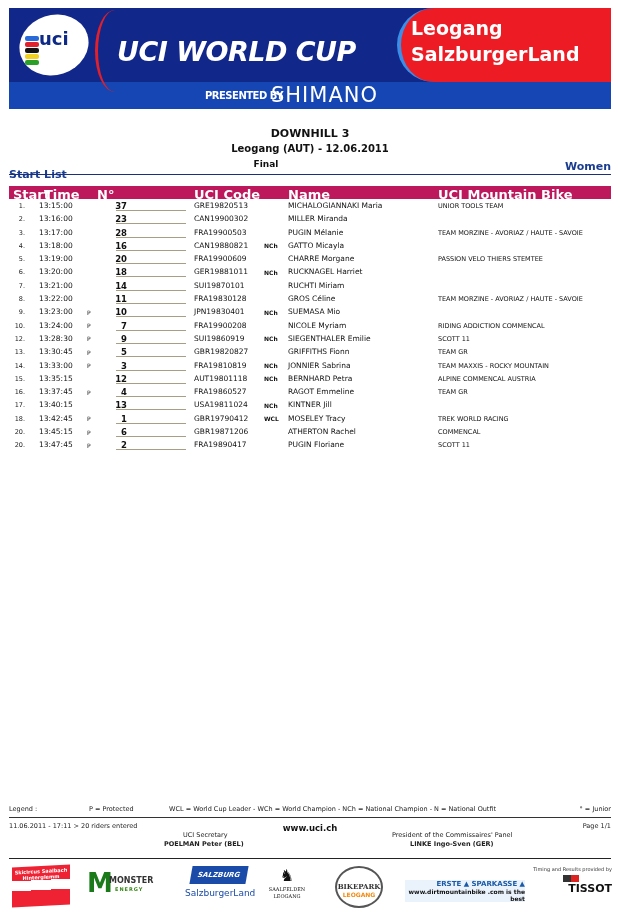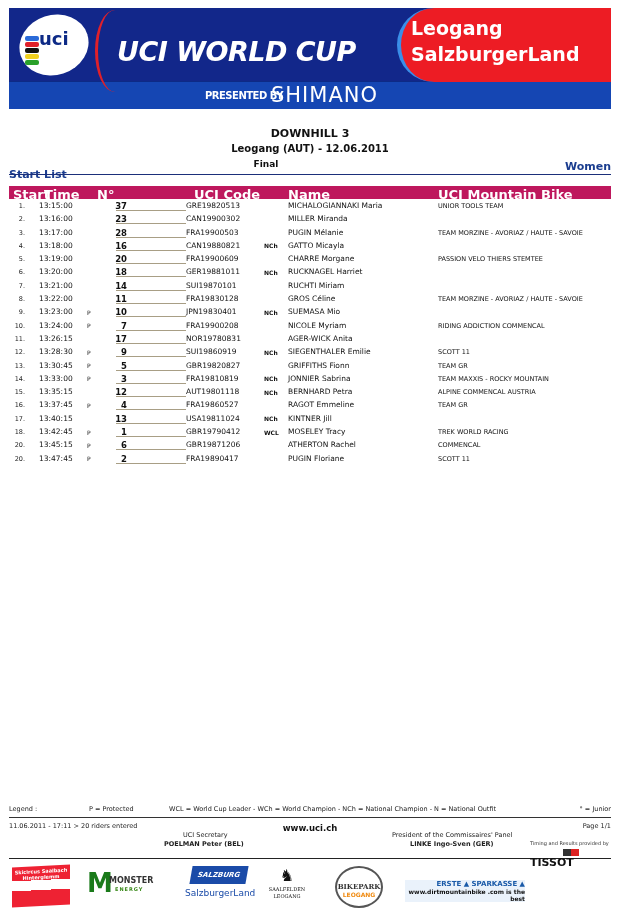--- a/index.html
+++ b/index.html
@@ -31,21 +31,21 @@
   .thead { position: absolute; top: 186px; left: 9px; width: 602px; height: 13px; background: #be185d; color: #fff; font-weight: bold; font-size: 13px; }
   .thead span { position: absolute; top: 1px; }
   .rows { position: absolute; top: 200px; left: 9px; width: 602px; }
   .row { position: relative; height: 13.3px; font-size: 7.5px; }
   .row span { position: absolute; top: 1px; white-space: nowrap; }
   .c-pos { left: 2px; width: 14px; text-align: right; font-size: 6.5px; top: 2px !important; color: #222; }
   .c-time { left: 30px; }
   .c-p { left: 78px; font-size: 6px; top: 2.5px !important; }
   .c-num { left: 86px; width: 16px; text-align: right; font-weight: bold; font-size: 8.5px; margin-left: 16px; }
   .c-line { left: 107px; width: 70px; height: 1px; background: #a89e85; top: 10px !important; }
-  .c-code { left: 177px; }
+  .c-code { left: 185px; }
   .c-tag { left: 255px; font-weight: bold; font-size: 6px; top: 2.5px !important; }
   .c-name { left: 279px; }
   .c-team { left: 429px; font-size: 6.5px; top: 2px !important; }
 
   .legend { position: absolute; top: 805px; left: 9px; width: 602px; height: 10px; font-size: 6.5px; color: #222; }
   .legend span { position: absolute; top: 0; white-space: nowrap; }
   .legend-rule { position: absolute; top: 817px; left: 9px; width: 602px; height: 1px; background: #333; }
   .foot { position: absolute; font-size: 6.5px; color: #222; white-space: nowrap; }
   .foot.bold { font-weight: bold; }
   .www { position: absolute; top: 823px; left: 0; width: 620px; text-align: center; font-weight: bold; font-size: 8.5px; }
@@ -62,21 +62,21 @@
   .sp-salzburg .txt { position: absolute; left: 2px; top: 22px; color: #1a4ba8; font-size: 9px; }
   .sp-saalfelden { left: 262px; top: 866px; width: 50px; height: 40px; text-align: center; font-family: "DejaVu Serif", serif; }
   .sp-saalfelden .ic { font-size: 16px; line-height: 20px; }
   .sp-saalfelden .t { font-size: 5px; line-height: 7px; }
   .sp-bikepark { left: 335px; top: 866px; width: 48px; height: 42px; border: 2px solid #555; border-radius: 50%; text-align: center; }
   .sp-bikepark .t1 { margin-top: 14px; font-family: "DejaVu Serif", serif; font-weight: bold; font-size: 7px; color: #333; }
   .sp-bikepark .t2 { font-weight: bold; font-size: 6px; color: #f08a10; }
   .sp-erste { left: 405px; top: 880px; width: 120px; height: 22px; background: #eaf2fb; text-align: right; }
   .sp-erste .t1 { font-weight: bold; font-size: 7px; color: #1a5aa8; }
   .sp-erste .t2 { font-weight: bold; font-size: 6px; color: #111; }
-  .sp-tissot { left: 530px; top: 840px; width: 82px; height: 40px; text-align: left; }
+  .sp-tissot { left: 530px; top: 866px; width: 82px; height: 40px; text-align: right; }
   .sp-tissot .t1 { font-size: 5px; color: #333; }
   .sp-tissot .ic { margin: 3px auto 0; width: 16px; height: 7px; background: #333; position: relative; }
   .sp-tissot .ic::after { content: ""; position: absolute; right: 0; top: 0; width: 8px; height: 7px; background: #d22; }
   .sp-tissot .t2 { font-weight: bold; font-size: 11px; color: #111; }
 </style>
 </head>
 <body>
 
 <div class="banner">
   <div class="banner-top"></div>
@@ -221,31 +221,20 @@
       <span class="c-time">13:24:00</span>
       <span class="c-p">P</span>
       <span class="c-num">7</span>
       <span class="c-line"></span>
       <span class="c-code">FRA19900208</span>
       <span class="c-tag"></span>
       <span class="c-name">NICOLE Myriam</span>
       <span class="c-team">RIDING ADDICTION COMMENCAL</span>
     </div>
     <div class="row">
-      <span class="c-pos">11.</span>
-      <span class="c-time">13:26:15</span>
-      <span class="c-p"></span>
-      <span class="c-num">17</span>
-      <span class="c-line"></span>
-      <span class="c-code">NOR19780831</span>
-      <span class="c-tag"></span>
-      <span class="c-name">AGER-WICK Anita</span>
-      <span class="c-team"></span>
-    </div>
-    <div class="row">
       <span class="c-pos">12.</span>
       <span class="c-time">13:28:30</span>
       <span class="c-p">P</span>
       <span class="c-num">9</span>
       <span class="c-line"></span>
       <span class="c-code">SUI19860919</span>
       <span class="c-tag">NCh</span>
       <span class="c-name">SIEGENTHALER Emilie</span>
       <span class="c-team">SCOTT 11</span>
     </div>

